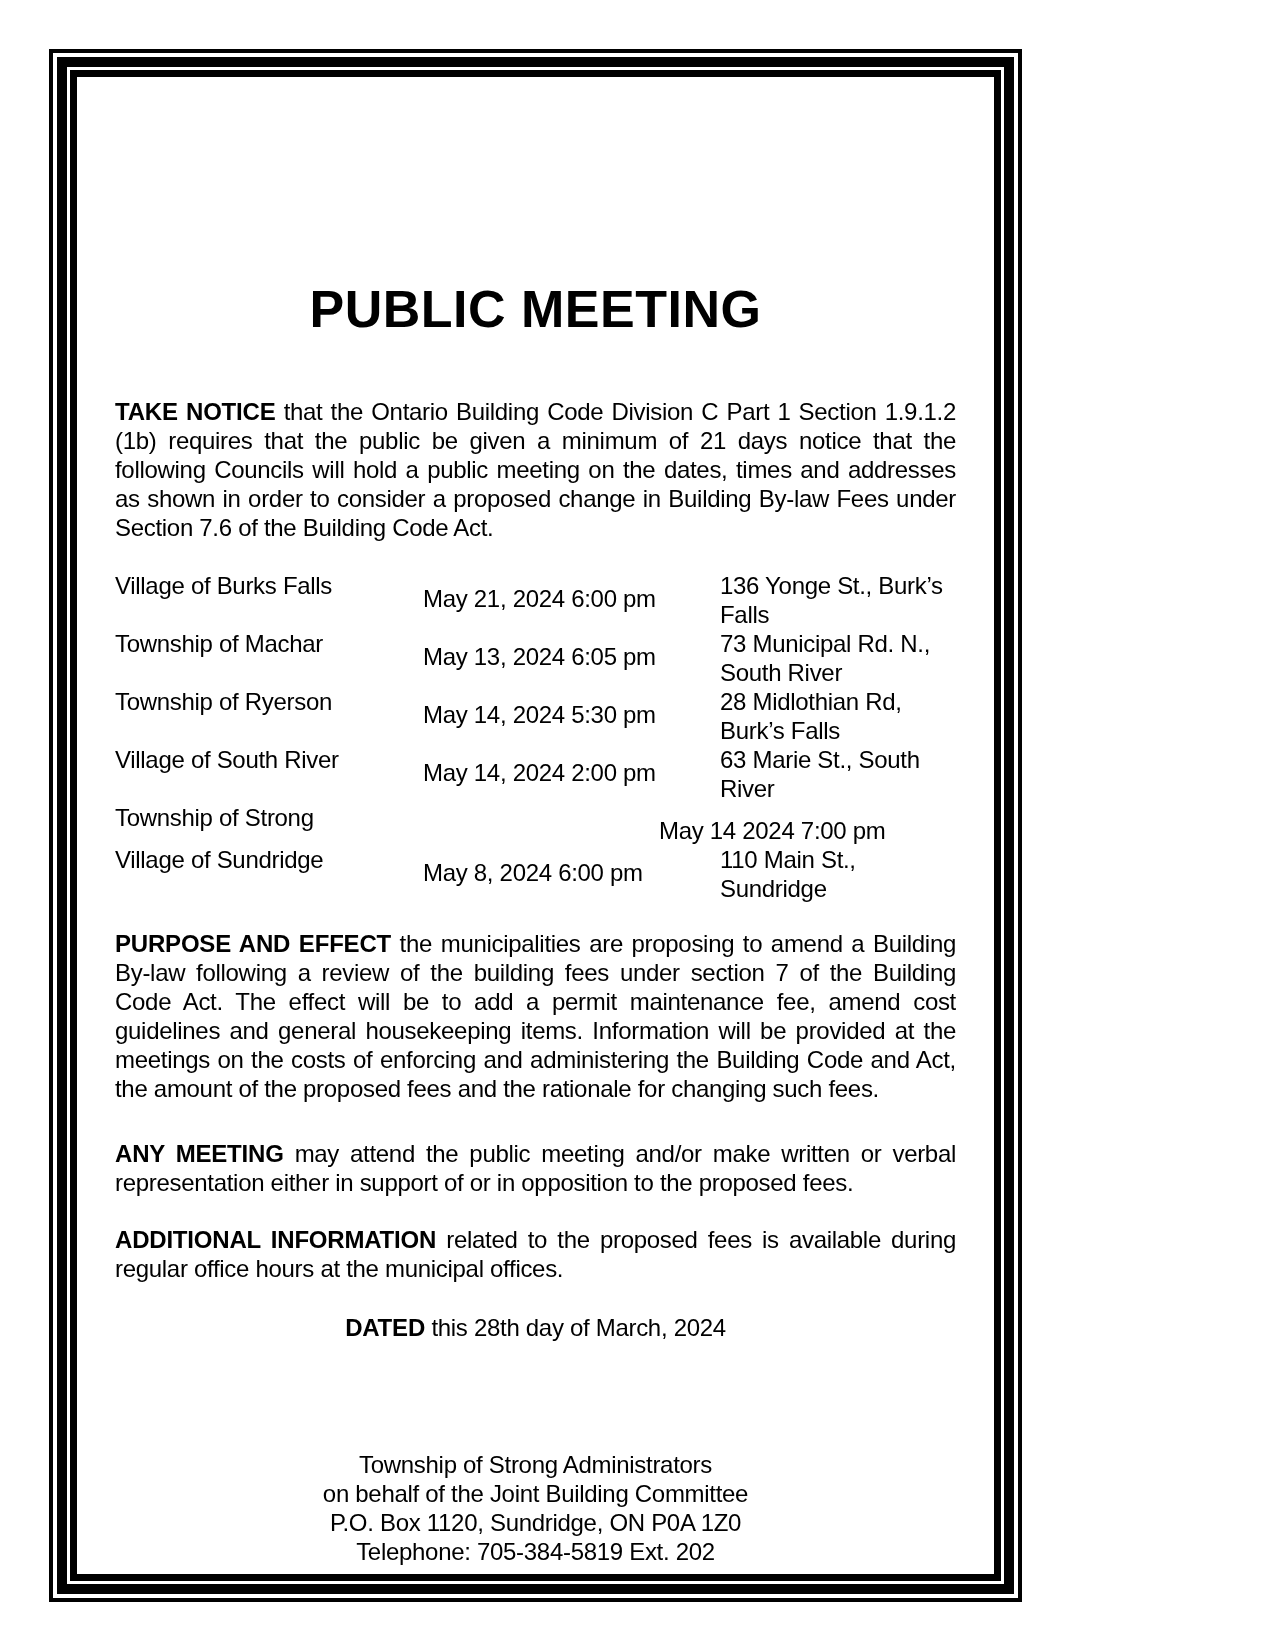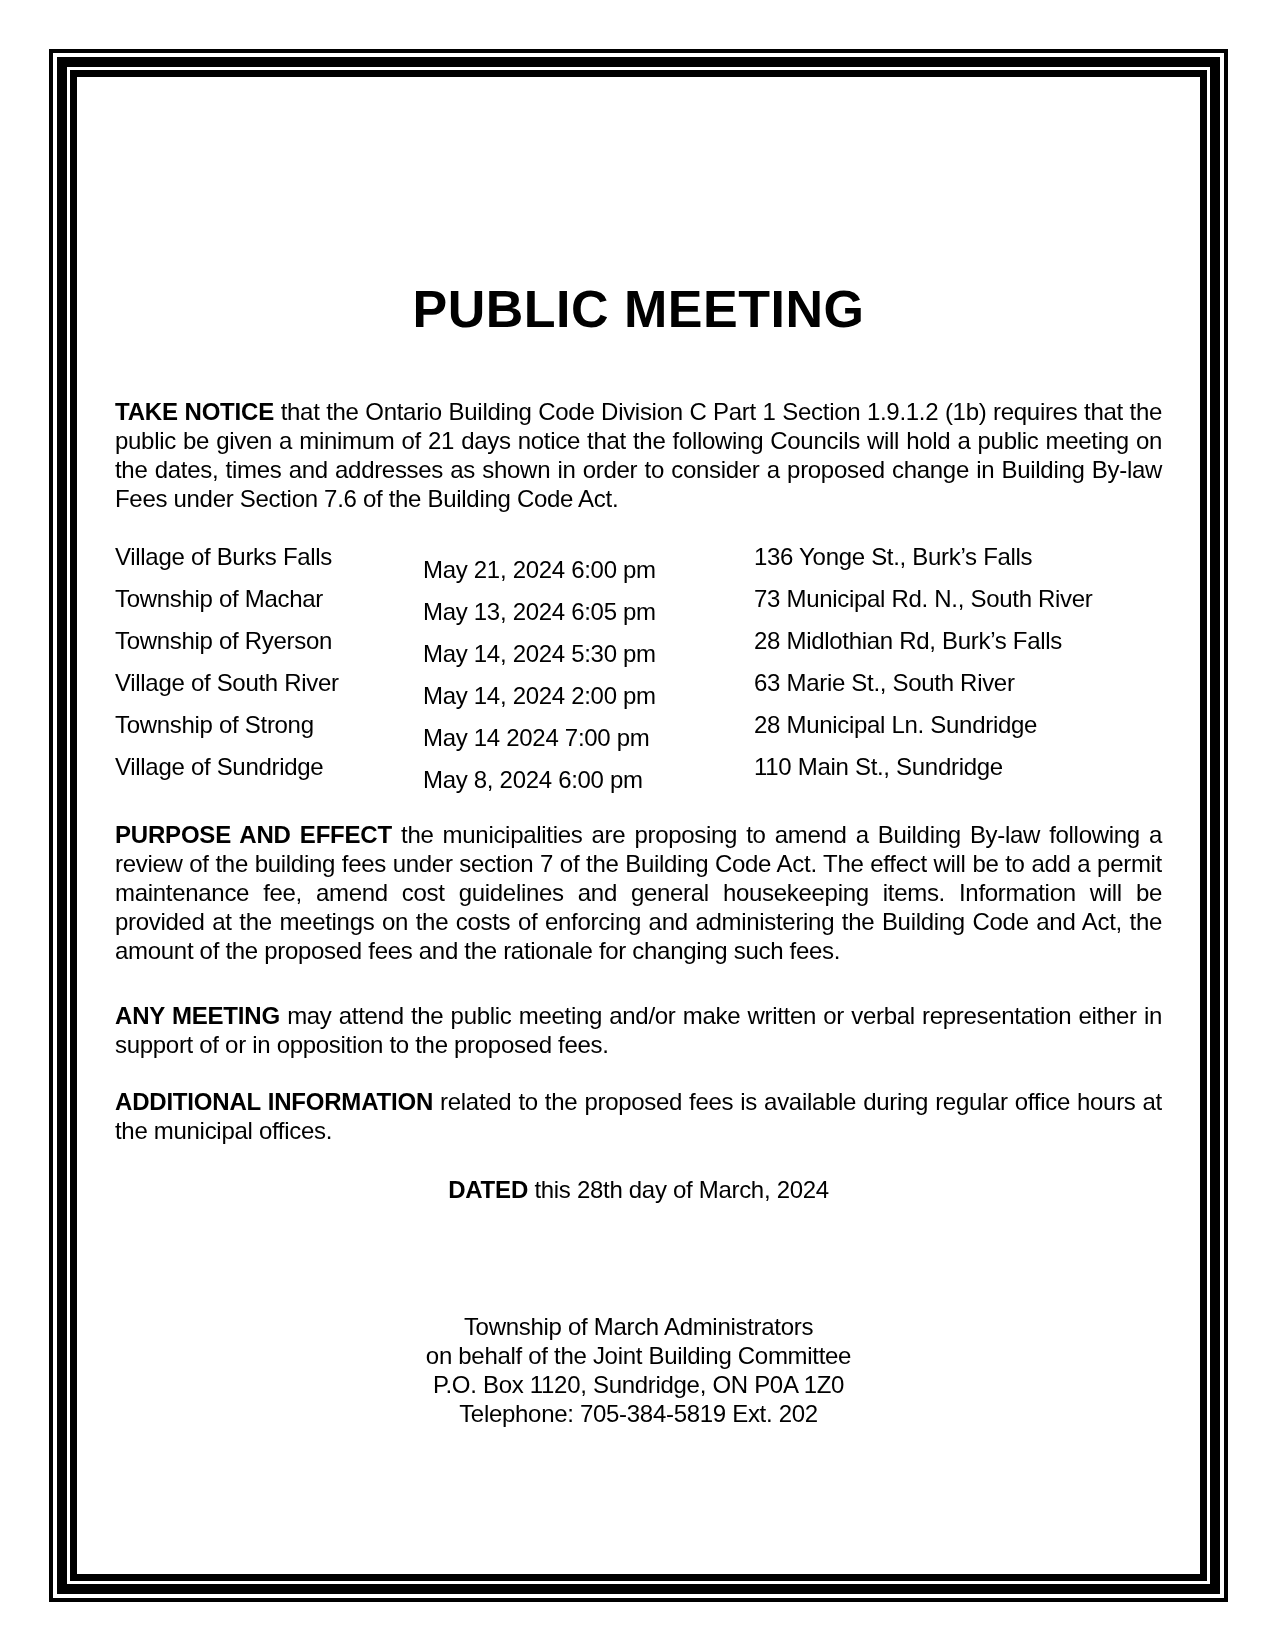--- a/index.html
+++ b/index.html
@@ -12,21 +12,21 @@
     height: 1650px;
     position: relative;
     font-family: "Liberation Sans", "DejaVu Sans", sans-serif;
     color: #000000;
   }
   
   .frame-outer {
     position: absolute;
     left: 49px;
     top: 49px;
-    width: 1179px;
+    width: 973px;
     height: 1553px;
     border: 4px solid #000000;
     box-sizing: border-box;
   }
   .frame-mid {
     position: absolute;
     inset: 4px;
     border: 10px solid #000000;
   }
   .frame-inner {
@@ -77,21 +77,20 @@
     width: 308px;
     flex: 0 0 308px;
   }
   .col-date {
     width: 297px;
     flex: 0 0 297px;
     margin-top: 13px;
   }
   .col-addr {
     flex: 1 1 auto;
-    margin-left: 34px;
   }
   .signature-block {
     margin-top: 108px;
     text-align: center;
     font-size: 24px;
     line-height: 29px;
     letter-spacing: -0.3px;
   }
   .signature-block div {
     min-height: 29px;
@@ -126,39 +125,38 @@
             <span class="col-addr">28 Midlothian Rd, Burk’s Falls</span>
           </div>
           <div class="meeting-row">
             <span class="col-muni">Village of South River</span>
             <span class="col-date">May 14, 2024 2:00 pm</span>
             <span class="col-addr">63 Marie St., South River</span>
           </div>
           <div class="meeting-row">
             <span class="col-muni">Township of Strong</span>
             <span class="col-date">May 14 2024 7:00 pm</span>
-            <span class="col-addr">28 Municipal Ln. Sundridge</span>
           </div>
           <div class="meeting-row">
             <span class="col-muni">Village of Sundridge</span>
             <span class="col-date">May 8, 2024 6:00 pm</span>
             <span class="col-addr">110 Main St., Sundridge</span>
           </div>
         </div>
 
         <p class="body-par par-purpose"><strong>PURPOSE AND EFFECT</strong><span> the municipalities are proposing to amend a Building By-law following a review of the building fees under section 7 of the Building Code Act. The effect will be to add a permit maintenance fee, amend cost guidelines and general housekeeping items. Information will be provided at the meetings on the costs of enforcing and administering the Building Code and Act, the amount of the proposed fees and the rationale for changing such fees.</span></p>
 
         <p class="body-par par-any"><strong>ANY MEETING</strong><span> may attend the public meeting and/or make written or verbal representation either in support of or in opposition to the proposed fees.</span></p>
 
         <p class="body-par par-additional"><strong>ADDITIONAL INFORMATION</strong><span> related to the proposed fees is available during regular office hours at the municipal offices.</span></p>
 
         <p class="body-par par-dated"><strong>DATED</strong><span> this 28th day of March, 2024</span></p>
 
         <div class="signature-block">
-          <div>Township of March Administrators</div>
+          <div>Township of Strong Administrators</div>
           <div>on behalf of the Joint Building Committee</div>
           <div>P.O. Box 1120, Sundridge, ON P0A 1Z0</div>
           <div>Telephone: 705-384-5819 Ext. 202</div>
         </div>
 
       </div>
     </div>
   </div>
 </div>
 

